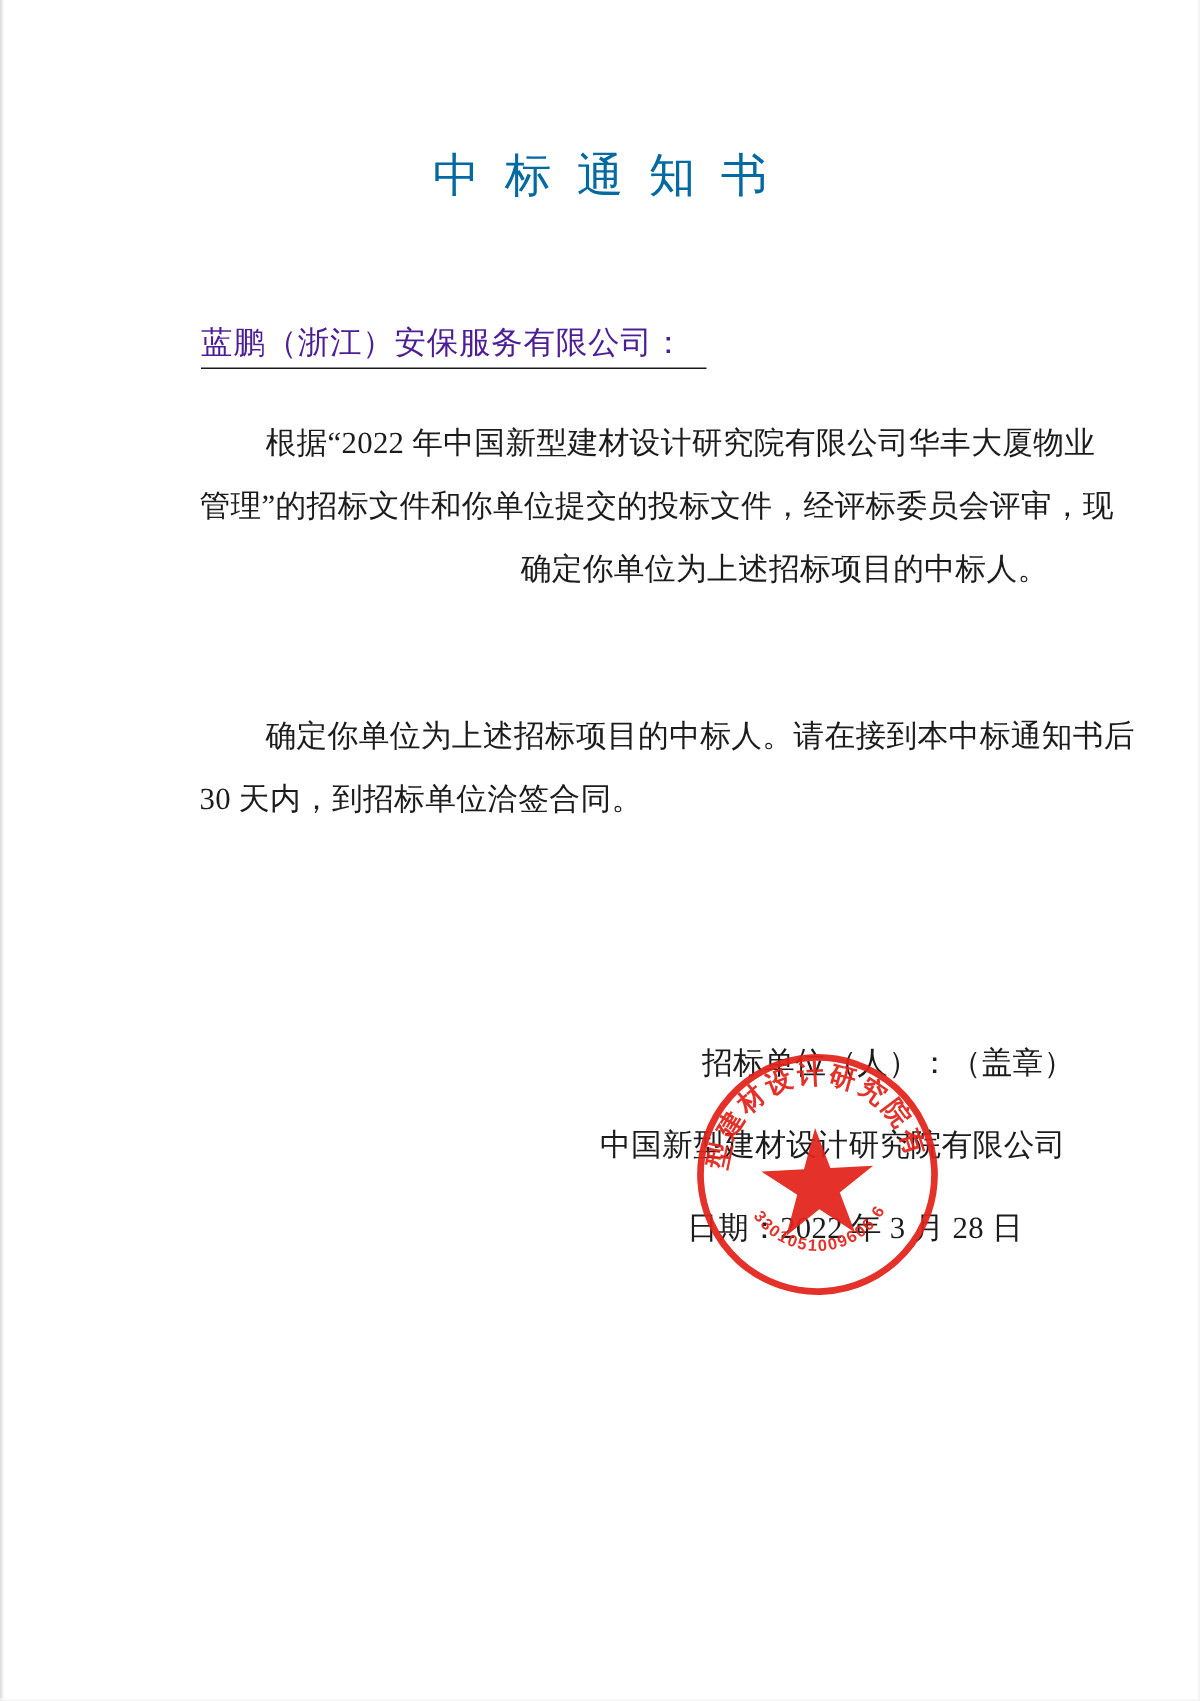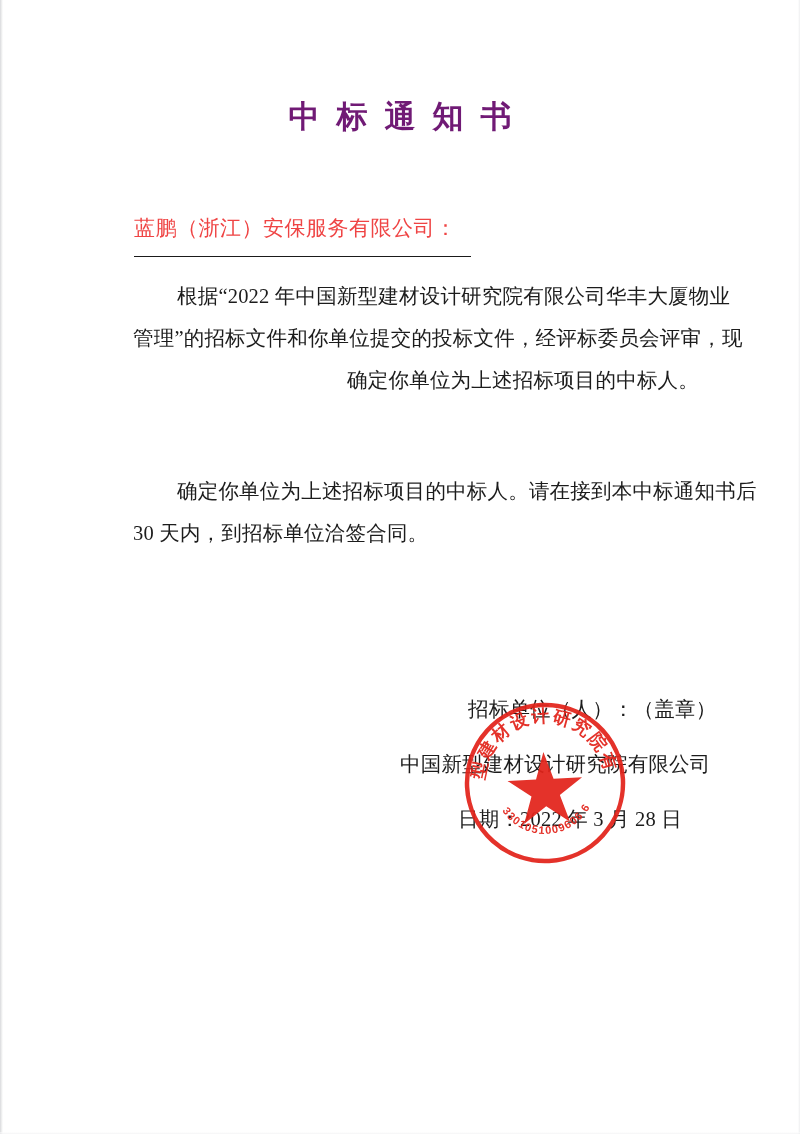--- a/index.html
+++ b/index.html
@@ -44,33 +44,33 @@
 
   .doc-title {
     position: absolute;
     left: 0;
     top: 96px;
     width: 800px;
     text-align: center;
     font-size: 31px;
     letter-spacing: 17px;
     text-indent: 17px;
-    font-weight: 700;
-    color: #701a75;
+    font-weight: 400;
+    color: #0369a1;
     font-family: "Liberation Serif", "DejaVu Serif", serif;
   }
 
   .recipient {
     position: absolute;
     left: 134px;
     top: 214px;
     font-size: 21px;
     letter-spacing: 0.5px;
-    color: #ef4444;
-    padding-bottom: 14px;
+    color: #4c1d95;
+    padding-bottom: 3px;
     border-bottom: 1.6px solid #1a1a1a;
     padding-right: 14px;
     display: inline-block;
     white-space: nowrap;
   }
 
   .body-block {
     position: absolute;
     left: 133px;
     width: 566px;

